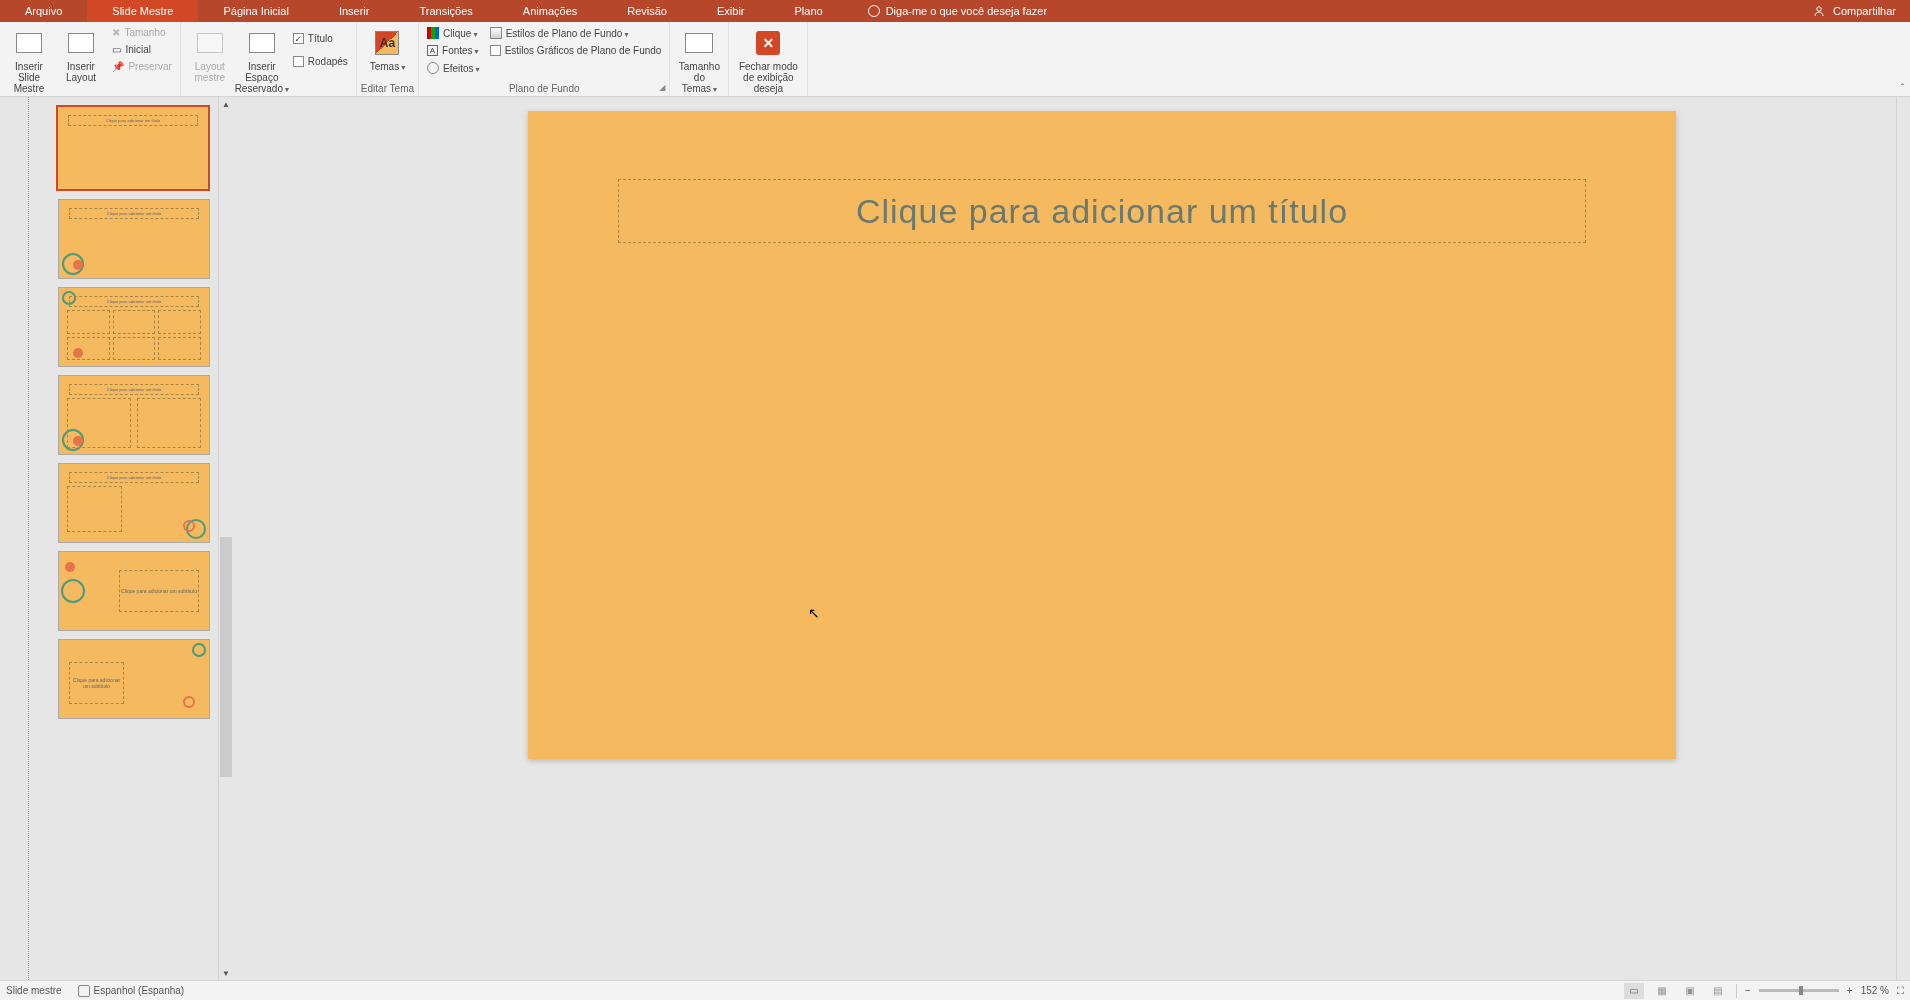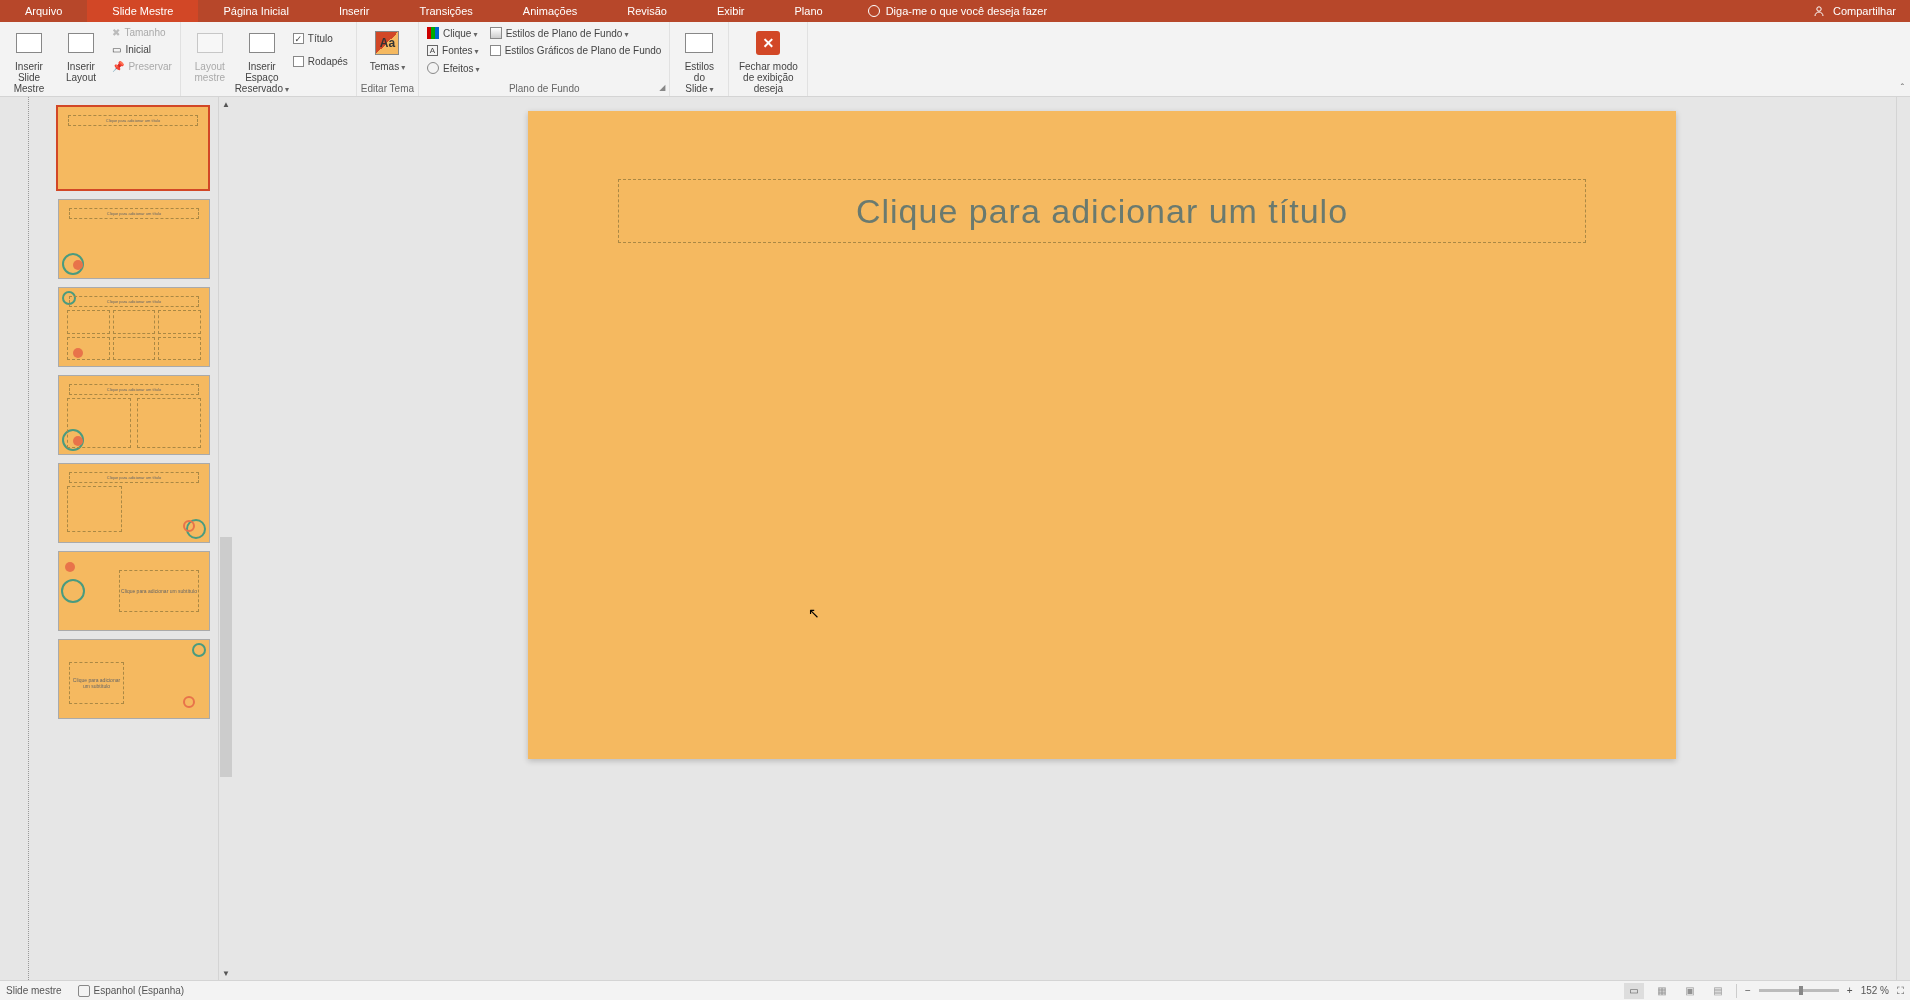--- a/index.html
+++ b/index.html
@@ -209,21 +209,21 @@
     <div class="group-label">Plano de Fundo</div>
     <span class="dialog-launcher" style="right:2px;bottom:2px;">◢</span>
   </div>
 
   <div class="group">
     <div class="group-content">
       <div class="big-btn">
         <div class="icon-slot">
             <span class="sq" style="width:28px;height:20px;background:#fff;"></span>
           </div>
-        <span class="dropdown-arrow">Estilos do Slide</span>
+        <span class="dropdown-arrow">Tamanho do Temas</span>
       </div>
     </div>
     <div class="group-label">Tamanho</div>
   </div>
 
   <div class="group">
     <div class="group-content">
       <div class="big-btn" style="width:70px;">
         <div class="icon-slot">
             <div class="red-x">✕</div>

